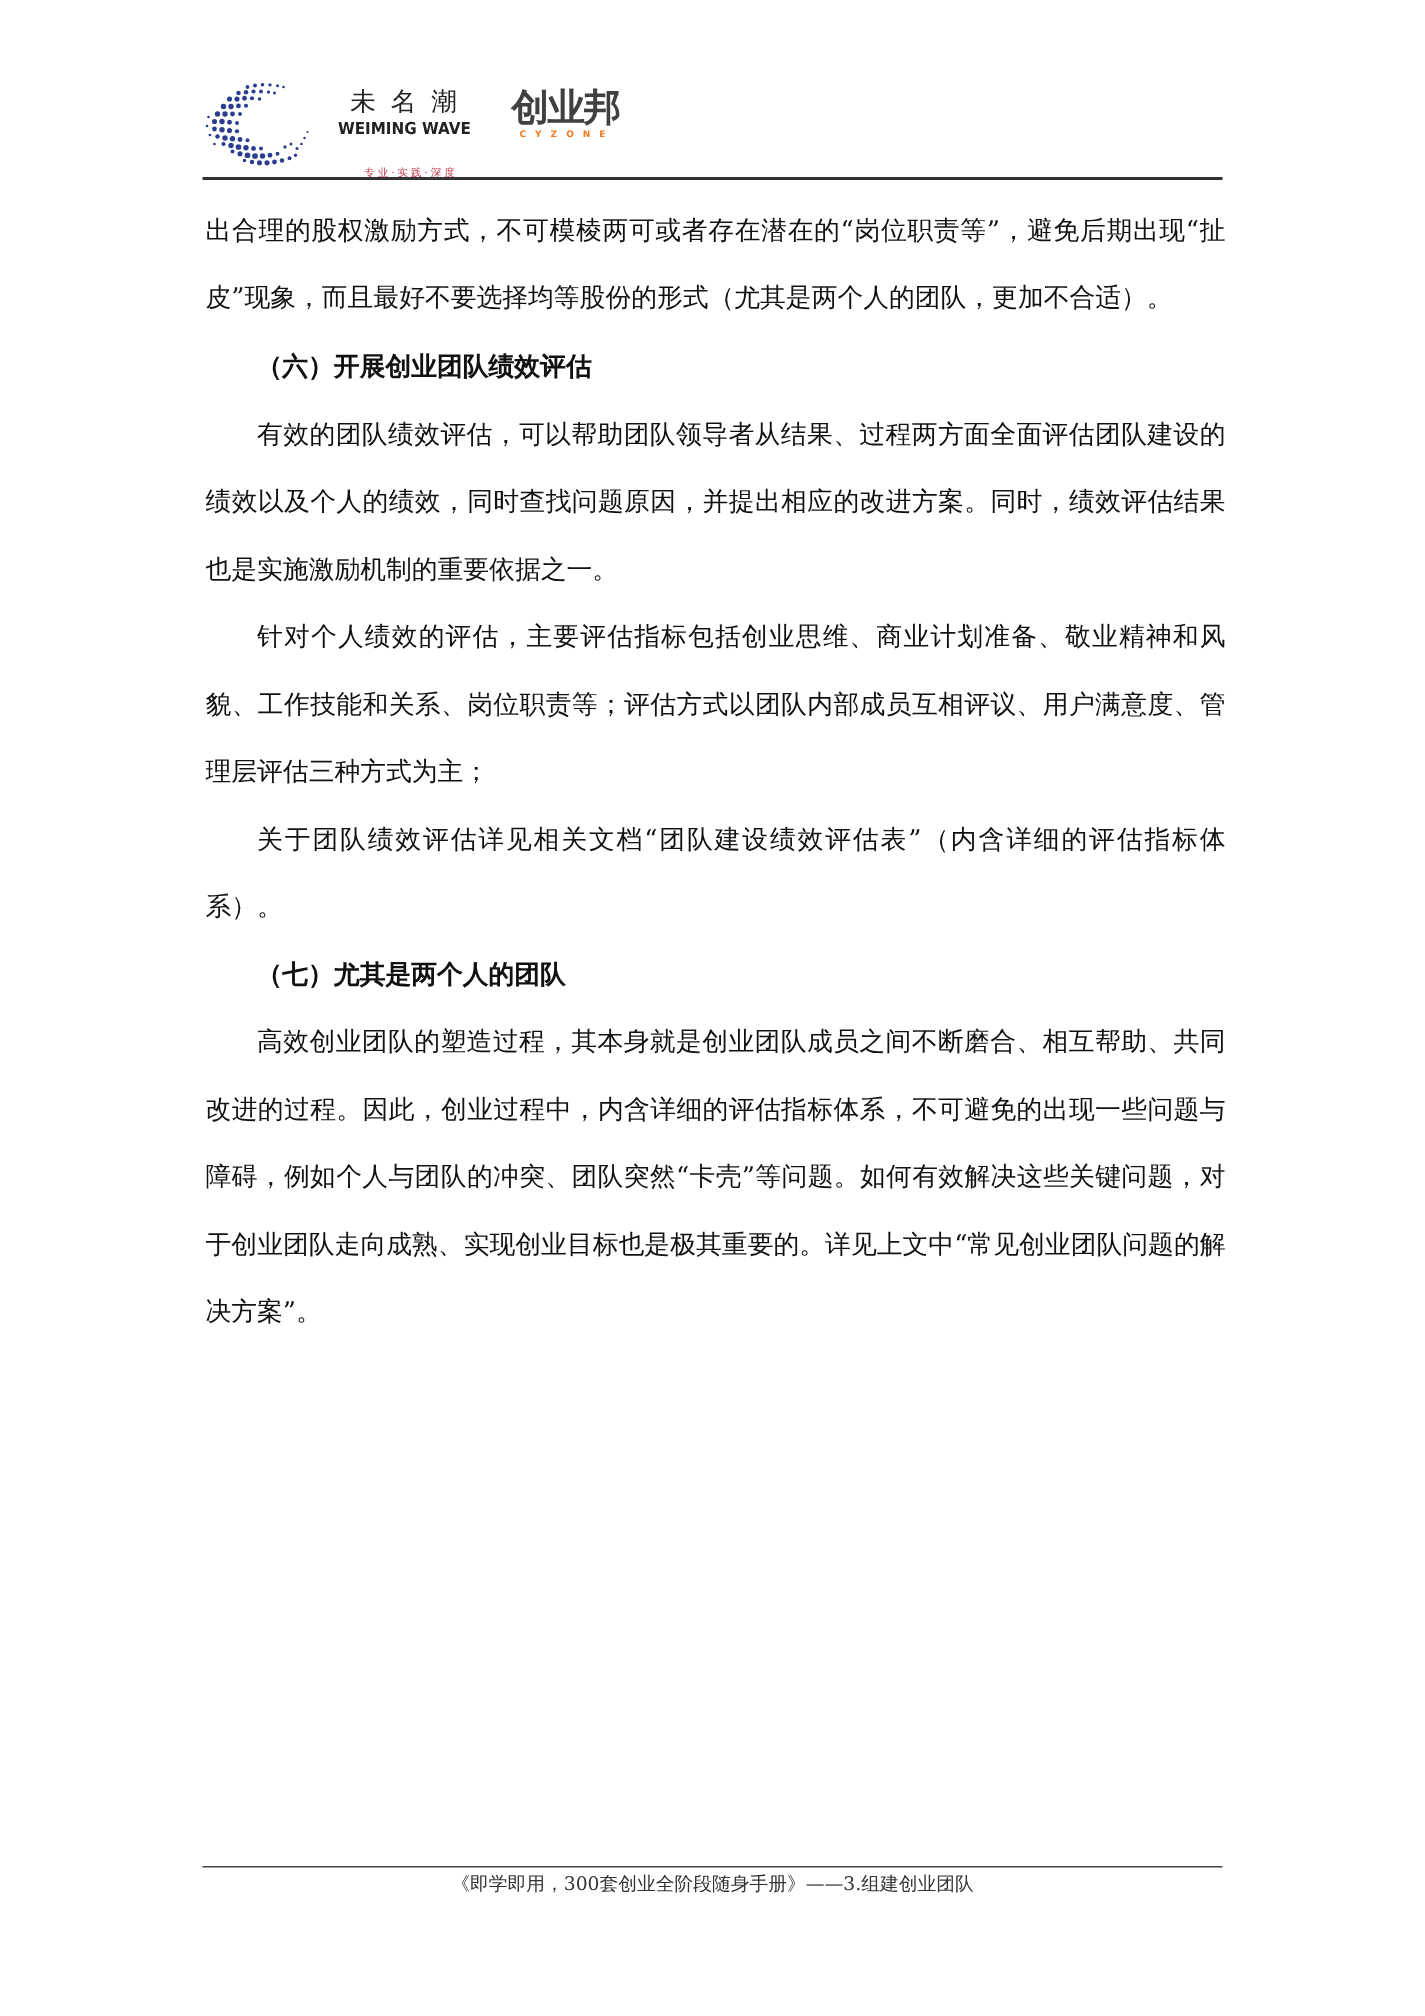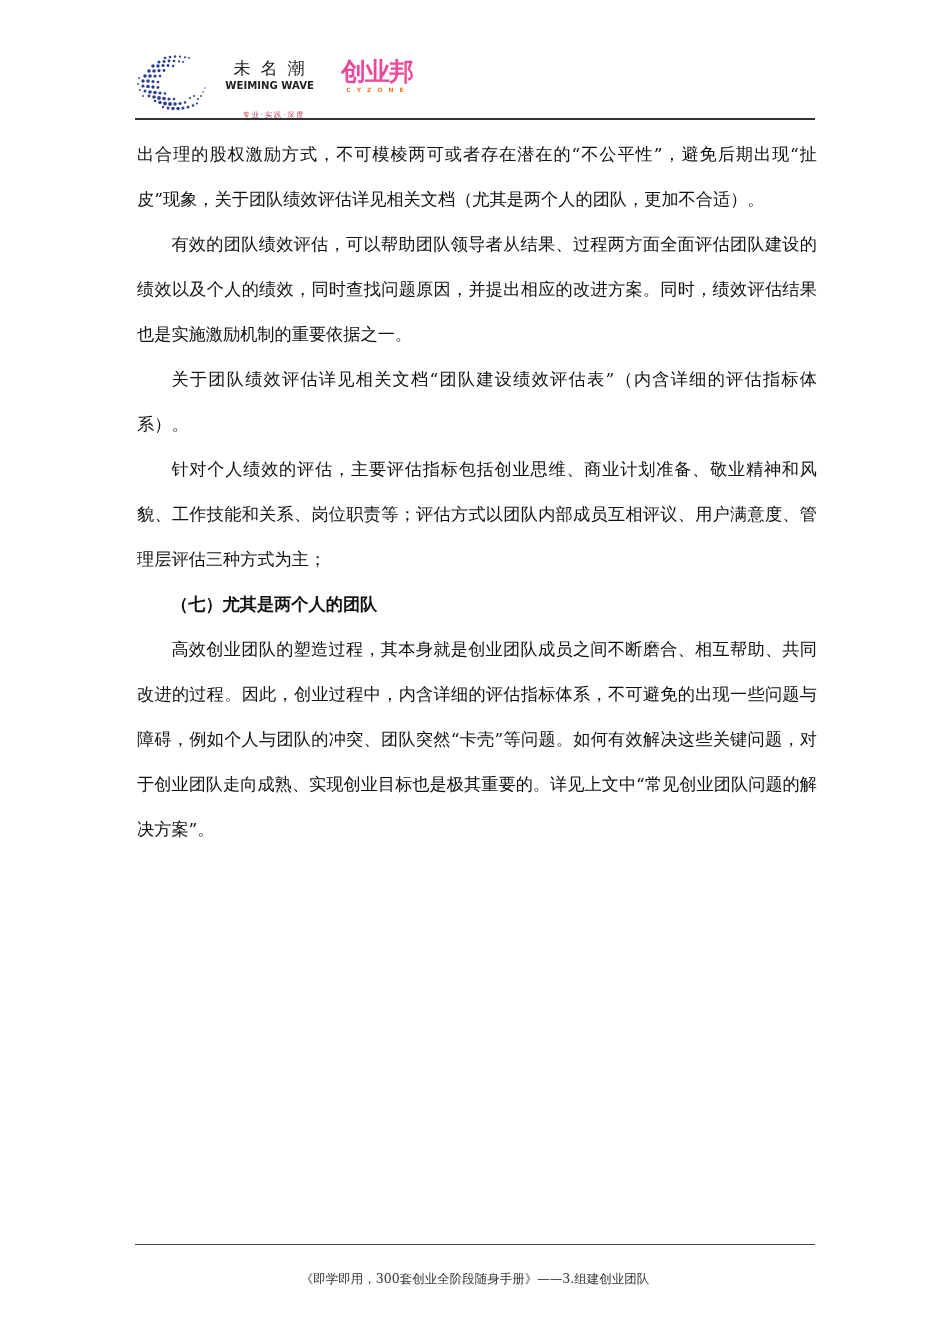--- a/index.html
+++ b/index.html
@@ -5,34 +5,34 @@
   html, body { margin: 0; padding: 0; background: #ffffff; }
   body { width: 950px; height: 1344px; position: relative; overflow: hidden;
          font-family: "DejaVu Serif", "Liberation Serif", serif; color: #111; }
   .header { position: absolute; left: 135px; top: 52px; width: 680px; height: 66px; text-align: center; }
   .logo-swirl { position: absolute; left: 0; top: 0; width: 80px; height: 62px; }
   .weiming { position: absolute; left: 84px; top: 6px; width: 110px; }
   .weiming .cn { font-family: "DejaVu Sans", sans-serif; font-size: 17px; letter-spacing: 10px; color: #222; line-height: 20px; }
   .weiming .en { font-family: "DejaVu Sans", sans-serif; font-size: 11px; font-weight: bold; color: #222; letter-spacing: 0px; line-height: 14px; margin-top: 1px; transform: scaleX(0.92); transform-origin: left; }
   .weiming .tag { font-family: "DejaVu Sans", sans-serif; font-size: 7px; color: #c0394b; letter-spacing: 2px; line-height: 10px; margin-top: 17px; }
   .cyzone { position: absolute; left: 197px; top: 6px; width: 90px; }
-  .cyzone .cn { font-family: "DejaVu Sans", sans-serif; font-size: 25px; font-weight: bold; color: #ec4899; line-height: 28px; letter-spacing: -1px; }
+  .cyzone .cn { font-family: "DejaVu Sans", sans-serif; font-size: 25px; font-weight: bold; color: #404040; line-height: 28px; letter-spacing: -1px; }
   .cyzone .en { font-family: "DejaVu Sans", sans-serif; font-size: 6px; font-weight: bold; color: #ef7a1c; letter-spacing: 6px; line-height: 8px; margin-left: 2px; }
   .header-rule { position: absolute; left: 135px; top: 118px; width: 680px; height: 2px; background: #333; }
 
   .content { position: absolute; left: 137px; top: 132px; width: 680px;
              font-size: 17.2px; line-height: 45px; text-align: justify; text-justify: inter-ideograph; }
   .content p { margin: 0; }
   .content p.indent { text-indent: 2em; }
   .content h3 { margin: 0; font-size: 17.2px; font-weight: bold; font-family: "DejaVu Sans", sans-serif;
                 line-height: 45px; padding-left: 34px; }
 
   .footer-rule { position: absolute; left: 135px; top: 1244px; width: 680px; height: 1px; background: #444; }
   .footer { position: absolute; left: 135px; top: 1247px; width: 680px; text-align: center;
-            font-size: 12.5px; color: #333; line-height: 18px; margin-top: 23px; }
+            font-size: 12.5px; color: #333; line-height: 18px; }
 </style>
 </head>
 <body>
 
 <div class="header">
   <svg class="logo-swirl" viewBox="0 0 80 62">
     <g fill="#2a3d8f">
       <circle cx="30" cy="6" r="1.3"></circle>
         <circle cx="35" cy="5" r="1.3"></circle>
         <circle cx="40" cy="4.5" r="1.2"></circle>
@@ -110,24 +110,25 @@
     <div class="tag">专业·实践·深度</div>
   </div>
   <div class="cyzone">
     <div class="cn">创业邦</div>
     <div class="en">CYZONE</div>
   </div>
 </div>
 <div class="header-rule"></div>
 
 <div class="content">
-  <p>出合理的股权激励方式，不可模棱两可或者存在潜在的“不公平性”，避免后期出现“扯皮”现象，关于团队绩效评估详见相关文档（尤其是两个人的团队，更加不合适）。</p>
+  <p>出合理的股权激励方式，不可模棱两可或者存在潜在的“岗位职责等”，避免后期出现“扯皮”现象，而且最好不要选择均等股份的形式（尤其是两个人的团队，更加不合适）。</p>
 
+  <h3 style="margin-top:1px;">（六）开展创业团队绩效评估</h3>
   <p class="indent">有效的团队绩效评估，可以帮助团队领导者从结果、过程两方面全面评估团队建设的绩效以及个人的绩效，同时查找问题原因，并提出相应的改进方案。同时，绩效评估结果也是实施激励机制的重要依据之一。</p>
+  <p class="indent">针对个人绩效的评估，主要评估指标包括创业思维、商业计划准备、敬业精神和风貌、工作技能和关系、岗位职责等；评估方式以团队内部成员互相评议、用户满意度、管理层评估三种方式为主；</p>
   <p class="indent">关于团队绩效评估详见相关文档“团队建设绩效评估表”（内含详细的评估指标体系）。</p>
-  <p class="indent">针对个人绩效的评估，主要评估指标包括创业思维、商业计划准备、敬业精神和风貌、工作技能和关系、岗位职责等；评估方式以团队内部成员互相评议、用户满意度、管理层评估三种方式为主；</p>
 
   <h3>（七）尤其是两个人的团队</h3>
   <p class="indent">高效创业团队的塑造过程，其本身就是创业团队成员之间不断磨合、相互帮助、共同改进的过程。因此，创业过程中，内含详细的评估指标体系，不可避免的出现一些问题与障碍，例如个人与团队的冲突、团队突然“卡壳”等问题。如何有效解决这些关键问题，对于创业团队走向成熟、实现创业目标也是极其重要的。详见上文中“常见创业团队问题的解决方案”。</p>
 </div>
 
 <div class="footer-rule"></div>
 <div class="footer">《即学即用，300套创业全阶段随身手册》——3.组建创业团队</div>
 
 </body></html>

